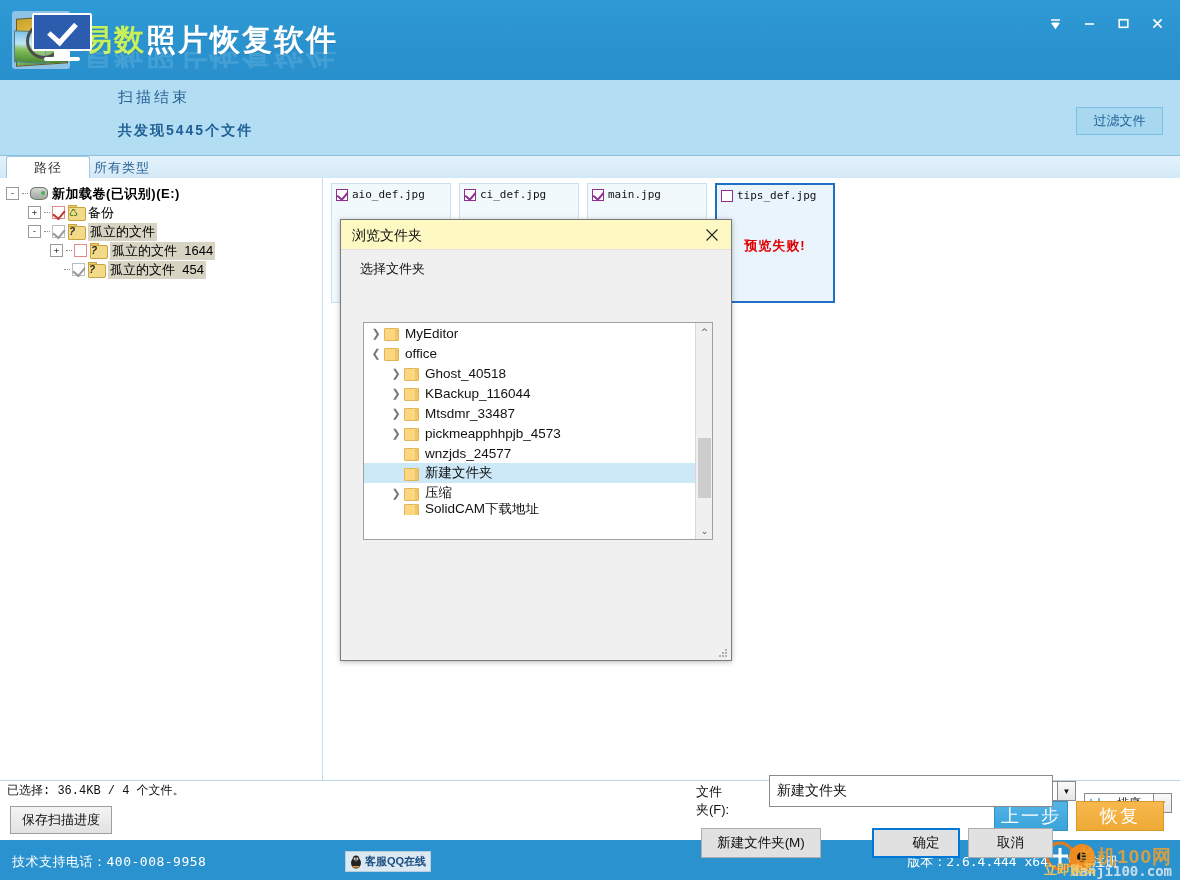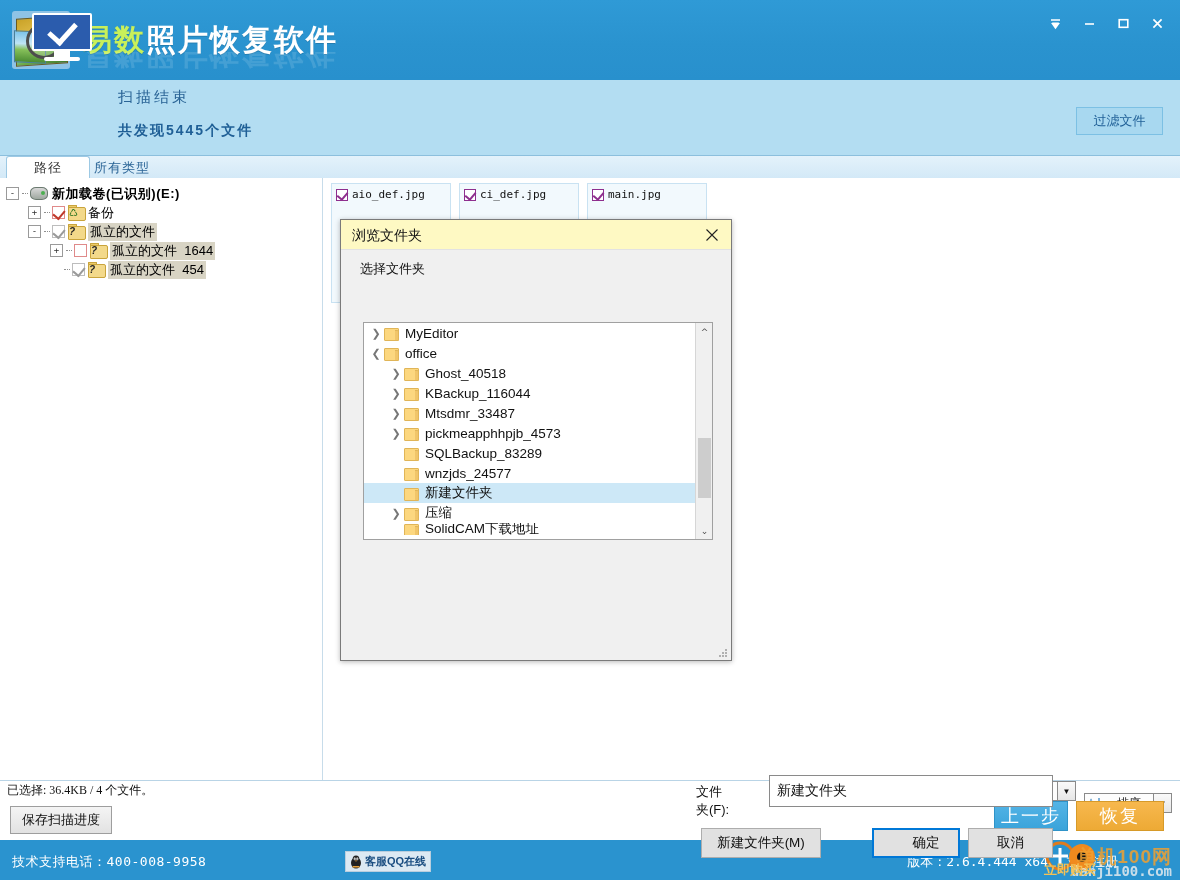--- a/index.html
+++ b/index.html
@@ -106,21 +106,21 @@
   .thumb .tcb.on:after{content:"";position:absolute;left:2px;top:0px;width:5px;height:8px;
     border-right:2px solid #8e2f8e;border-bottom:2px solid #8e2f8e;transform:rotate(40deg);}
   .thumb .nm{font-family:"DejaVu Sans Mono","Liberation Mono",monospace;font-size:11px;color:#111;}
   .thumb .fail{position:absolute;left:0;right:0;top:52px;text-align:center;color:#e00000;
     font-weight:bold;font-size:13px;letter-spacing:1px;}
 
   
   .statusbar{position:absolute;left:0;top:780px;width:1180px;height:60px;background:#ffffff;
     border-top:1px solid #b9d4e6;}
   .selinfo{position:absolute;left:7px;top:782px;font-size:12px;color:#111;
-    font-family:Liberation Serif, serif;}
+    font-family:Liberation Mono, monospace;}
   .savebtn{position:absolute;left:10px;top:806px;width:100px;height:26px;
     background:linear-gradient(180deg,#f4f4f4,#e2e2e2);border:1px solid #9e9e9e;
     display:flex;align-items:center;justify-content:center;font-size:13px;color:#111;cursor:default;}
   .smallbtn{position:absolute;top:781px;height:20px;border:1px solid #8a8a8a;background:#fdfdfd;
     display:flex;align-items:center;font-size:12px;color:#111;cursor:default;box-sizing:border-box;}
   .smallbtn .lbl{flex:1;text-align:center;}
   .smallbtn .arw{width:17px;height:18px;border-left:1px solid #8a8a8a;
     background:linear-gradient(180deg,#fafafa,#e6e6e6);
     display:flex;align-items:center;justify-content:center;font-size:8px;}
   .ico-refresh{width:15px;height:14px;margin:0 2px 0 3px;position:relative;flex:0 0 auto;}
@@ -329,20 +329,27 @@
             </div>
         </div>
 
         <div class="thumb">
           <div class="hd">
               <span class="tcb on"></span>
           <span class="nm">main.jpg</span>
             </div>
         </div>
 
+        <div class="thumb sel">
+          <div class="hd">
+              <span class="tcb"></span>
+          <span class="nm">tips_def.jpg</span>
+            </div>
+          <div class="fail">预览失败!</div>
+        </div>
 
       </div>
     </div>
   </div>
 
   <div class="statusbar"></div>
   <div class="selinfo">已选择: 36.4KB / 4 个文件。</div>
   <div class="savebtn">保存扫描进度</div>
 
   <div class="smallbtn" style="left:878px;width:84px;">
@@ -472,28 +479,20 @@
 
       <div class="row" style="padding-left:24px;">
         <span class="chev">❯</span>
         <span class="fi">
             <i class="b"></i>
             <i class="s"></i>
           </span>
         <span class="nm">pickmeapphhpjb_4573</span>
       </div>
 
-      <div class="row" style="padding-left:24px;">
-        <span class="chev"></span>
-        <span class="fi">
-            <i class="b"></i>
-            <i class="s"></i>
-          </span>
-        <span class="nm">SQLBackup_83289</span>
-      </div>
 
       <div class="row" style="padding-left:24px;">
         <span class="chev"></span>
         <span class="fi">
             <i class="b"></i>
             <i class="s"></i>
           </span>
         <span class="nm">wnzjds_24577</span>
       </div>
 

